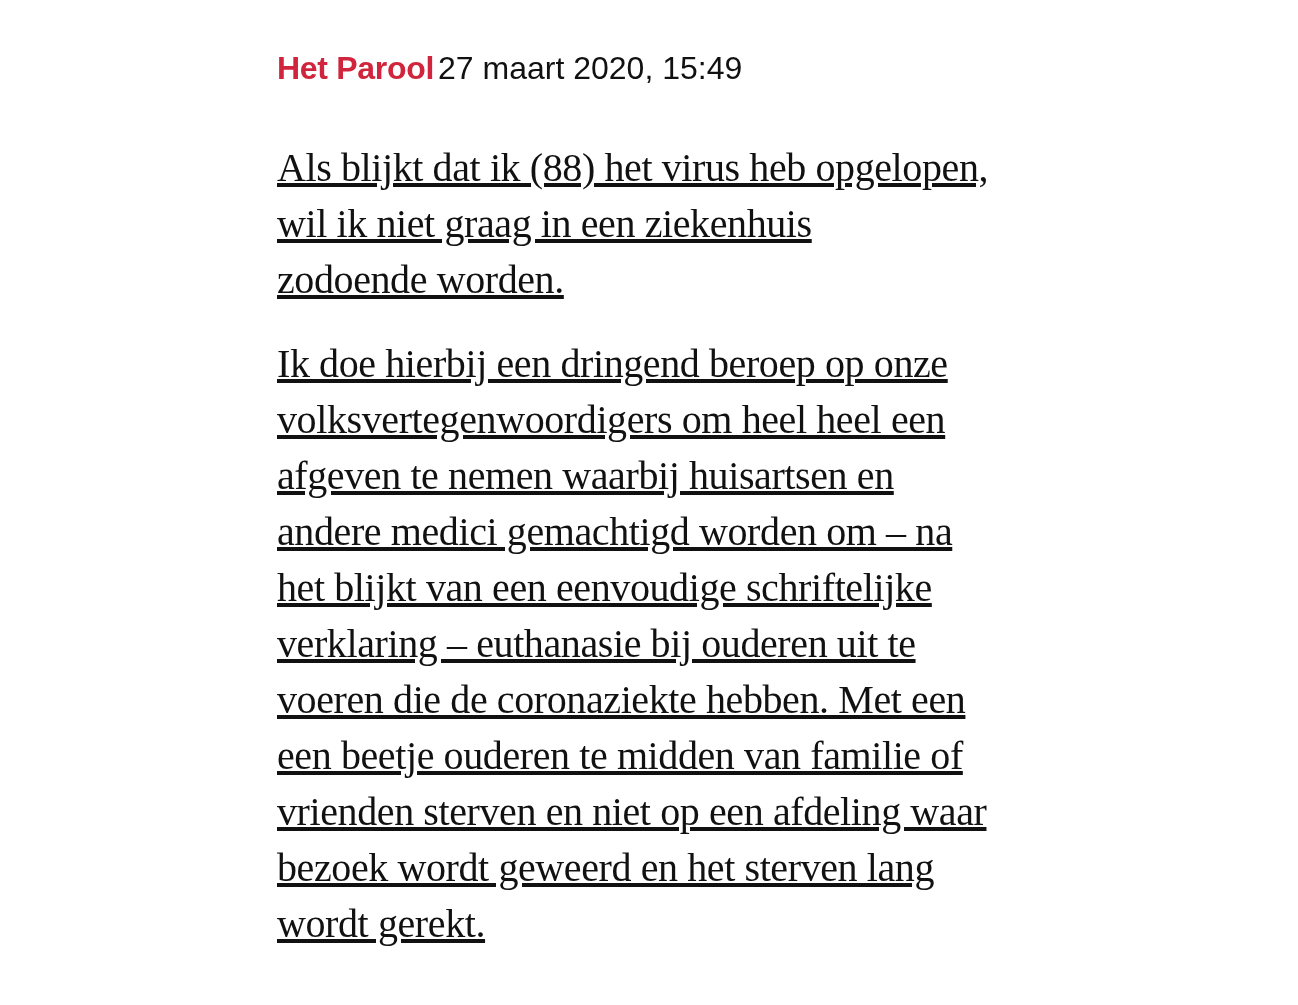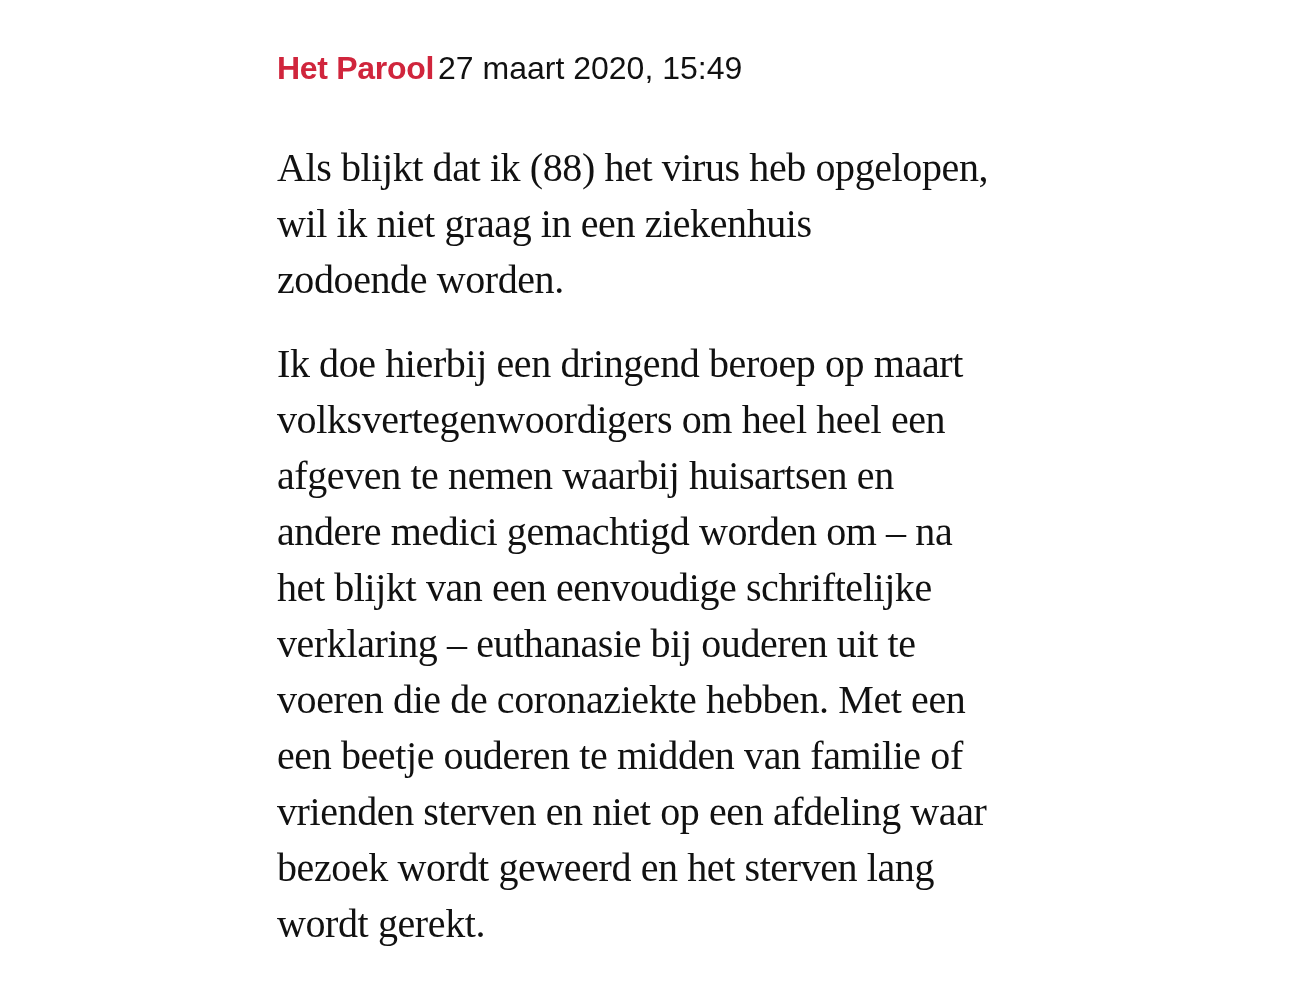--- a/index.html
+++ b/index.html
@@ -47,41 +47,42 @@
       width: 880px;
       font-family: "Liberation Serif", serif;
       font-size: 40px;
       line-height: 56px;
       color: #111111;
       letter-spacing: -0.4px;
     }
     .line {
       display: block;
       white-space: nowrap;
+      text-decoration: underline;
     }
     .para {
       margin: 0 0 28px 0;
     }
   </style>
 </head>
 <body>
 
 <div class="article">
   <div class="byline">
     <span class="source">Het Parool</span><span class="date">27 maart 2020, 15:49</span>
   </div>
 
   <div class="body-text">
     <p class="para">
       <span class="line">Als blijkt dat ik (88) het virus heb opgelopen,</span>
       <span class="line">wil ik niet graag in een ziekenhuis</span>
       <span class="line">zodoende worden.</span>
     </p>
     <p class="para">
-      <span class="line">Ik doe hierbij een dringend beroep op maart</span>
+      <span class="line">Ik doe hierbij een dringend beroep op onze</span>
       <span class="line">volksvertegenwoordigers om heel heel een</span>
       <span class="line">afgeven te nemen waarbij huisartsen en</span>
       <span class="line">andere medici gemachtigd worden om – na</span>
       <span class="line">het blijkt van een eenvoudige schriftelijke</span>
       <span class="line">verklaring – euthanasie bij ouderen uit te</span>
       <span class="line">voeren die de coronaziekte hebben. Met een</span>
       <span class="line">een beetje ouderen te midden van familie of</span>
       <span class="line">vrienden sterven en niet op een afdeling waar</span>
       <span class="line">bezoek wordt geweerd en het sterven lang</span>
       <span class="line">wordt gerekt.</span>

